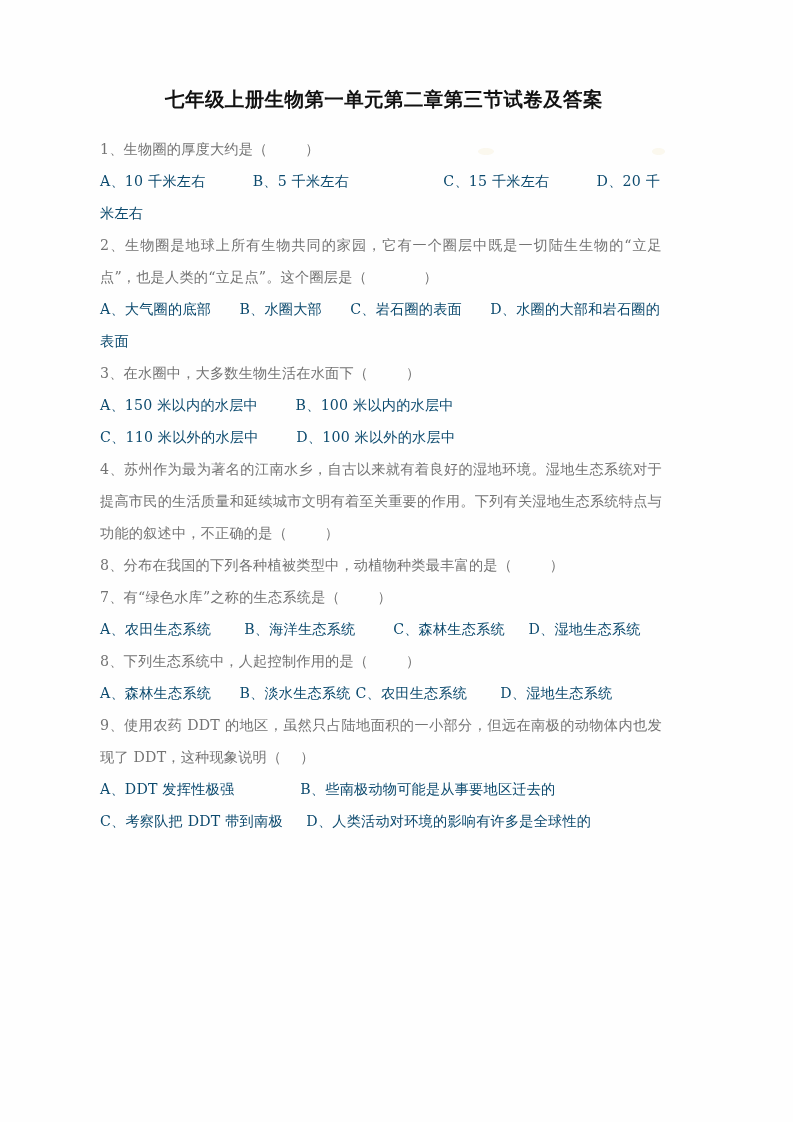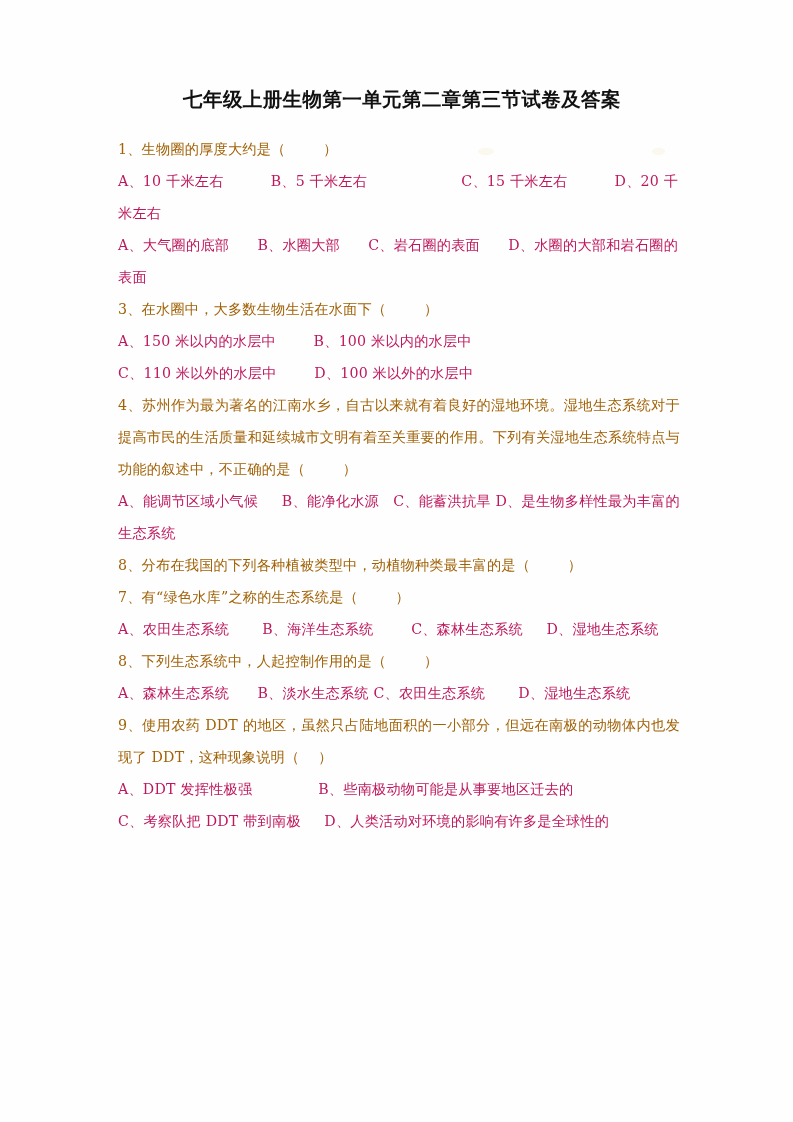--- a/index.html
+++ b/index.html
@@ -16,58 +16,58 @@
   }
   .page {
     position: relative;
     width: 793px;
     height: 1122px;
     background: #fefefe;
     overflow: hidden;
   }
   .content {
     position: absolute;
-    left: 118px;
+    left: 100px;
     top: 86px;
     width: 562px;
   }
   .doc-title {
     font-size: 19.5px;
     font-weight: bold;
     letter-spacing: 0.4px;
     text-align: center;
     margin: 0 0 20px 0;
     padding-left: 6px;
     line-height: 1.4;
     color: #111;
   }
   .q-block {
     margin: 0;
   }
   .line {
     font-size: 14.2px;
     line-height: 32px;
     letter-spacing: 0.2px;
-    color: #a16207;
+    color: #737373;
     white-space: pre-wrap;
     word-break: break-all;
   }
   .line.stem {
     text-align: justify;
     text-justify: inter-ideograph;
   }
   .line.justified {
     text-align: justify;
     text-justify: inter-ideograph;
   }
   .opt-row {
     font-size: 14.2px;
     line-height: 32px;
     letter-spacing: 0.2px;
-    color: #be185d;
+    color: #0c4a6e;
     white-space: pre-wrap;
     word-break: break-all;
   }
   .opt-row.justified {
     text-align: justify;
     text-justify: inter-ideograph;
   }
   .artifact {
     position: absolute;
     pointer-events: none;
@@ -89,33 +89,33 @@
   <div class="content">
 
     <h1 class="doc-title">七年级上册生物第一单元第二章第三节试卷及答案</h1>
 
     <div class="q-block">
       <div class="line stem">1、生物圈的厚度大约是（        ）</div>
       <div class="opt-row">A、10 千米左右          B、5 千米左右                    C、15 千米左右          D、20 千米左右</div>
     </div>
 
     <div class="q-block">
+      <div class="line stem justified">2、生物圈是地球上所有生物共同的家园，它有一个圈层中既是一切陆生生物的“立足点”，也是人类的“立足点”。这个圈层是（            ）</div>
       <div class="opt-row">A、大气圈的底部      B、水圈大部      C、岩石圈的表面      D、水圈的大部和岩石圈的表面</div>
     </div>
 
     <div class="q-block">
       <div class="line stem">3、在水圈中，大多数生物生活在水面下（        ）</div>
       <div class="opt-row">A、150 米以内的水层中        B、100 米以内的水层中</div>
       <div class="opt-row">C、110 米以外的水层中        D、100 米以外的水层中</div>
     </div>
 
 
     <div class="q-block">
       <div class="line stem justified">4、苏州作为最为著名的江南水乡，自古以来就有着良好的湿地环境。湿地生态系统对于提高市民的生活质量和延续城市文明有着至关重要的作用。下列有关湿地生态系统特点与功能的叙述中，不正确的是（        ）</div>
-      <div class="opt-row justified">A、能调节区域小气候     B、能净化水源   C、能蓄洪抗旱 D、是生物多样性最为丰富的生态系统</div>
     </div>
 
     <div class="q-block">
       <div class="line stem">8、分布在我国的下列各种植被类型中，动植物种类最丰富的是（        ）</div>
     </div>
 
     <div class="q-block">
       <div class="line stem">7、有“绿色水库”之称的生态系统是（        ）</div>
       <div class="opt-row">A、农田生态系统       B、海洋生态系统        C、森林生态系统     D、湿地生态系统</div>
     </div>

